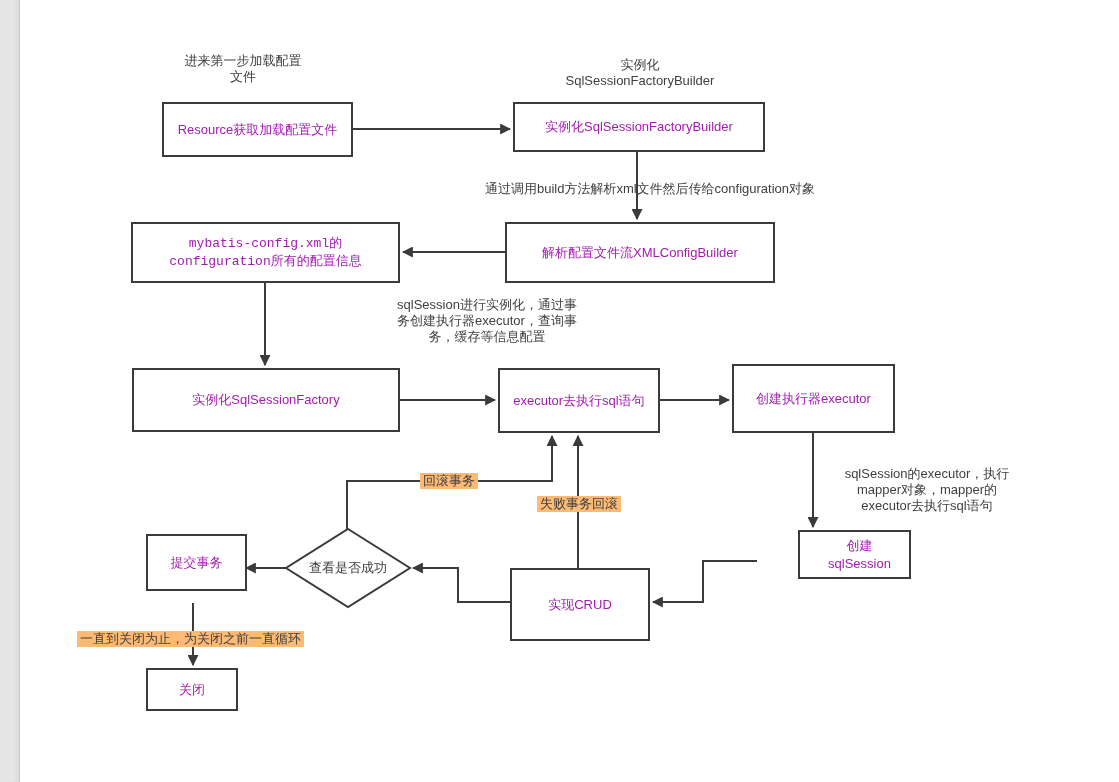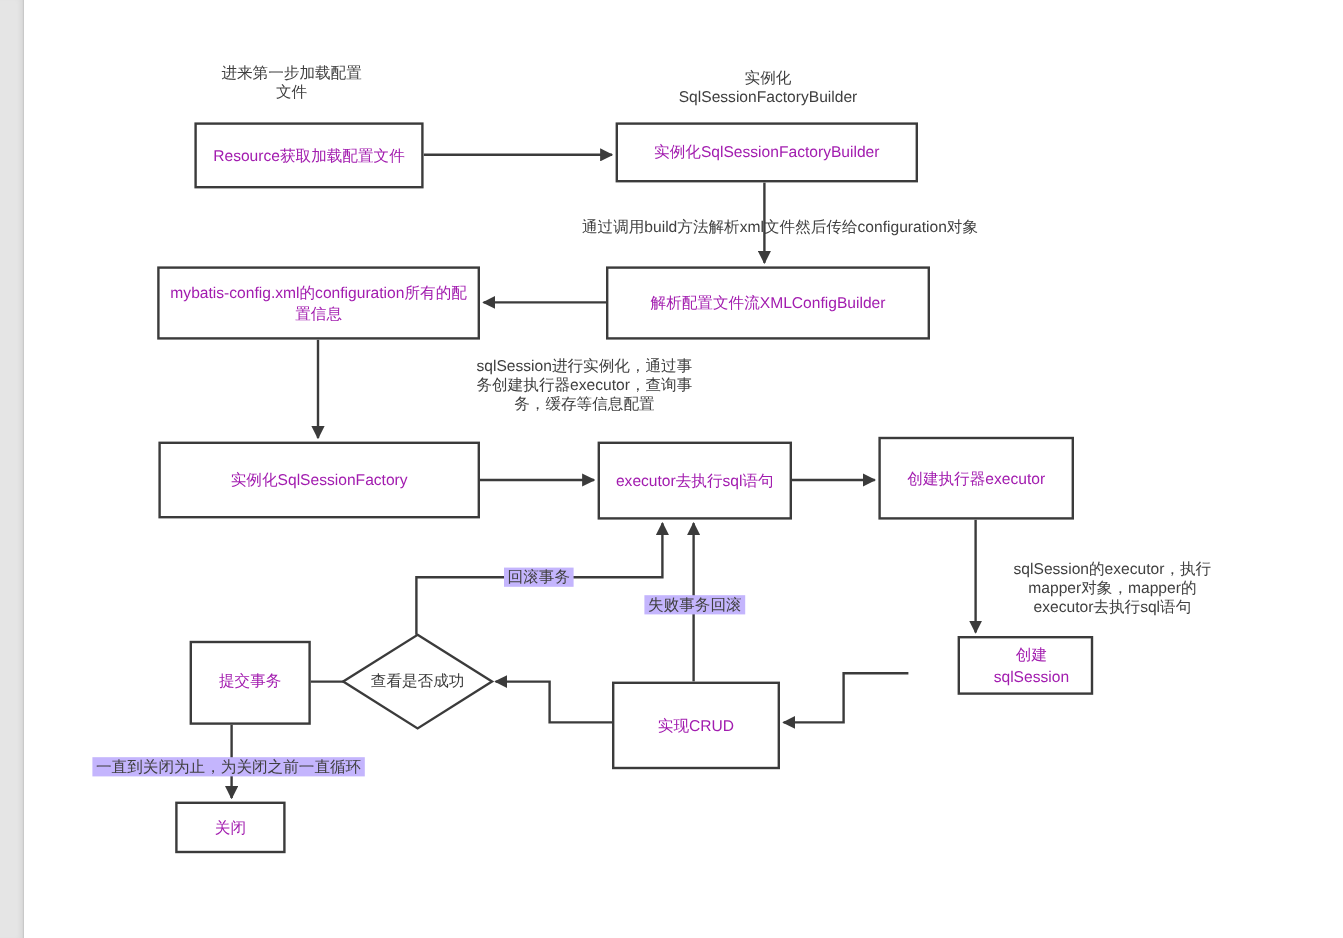--- a/index.html
+++ b/index.html
@@ -52,21 +52,21 @@
   }
   .note {
     position: absolute;
     color: #3f3f3f;
     font-size: 13px;
     line-height: 1.22;
     white-space: pre-line;
     text-align: center;
   }
   .note.on-line {
-    background: #c4b5fd;
+    background: #fdba74;
     padding: 0 3px;
     white-space: nowrap;
     text-align: right;
   }
 </style>
 </head>
 <body>
 
 <div id="canvas">
 
@@ -95,33 +95,33 @@
       <polygon points="348,529 410,568 348,607 286,568" fill="#ffffff"></polygon>
     </g>
   </svg>
 
   <div class="node" style="left:162px; top:102px; width:191px; height:55px;">Resource获取加载配置文件</div>
 
   <div class="node" style="left:513px; top:102px; width:252px; height:50px;">实例化SqlSessionFactoryBuilder</div>
 
   <div class="node" style="left:505px; top:222px; width:270px; height:61px;">解析配置文件流XMLConfigBuilder</div>
 
-  <div class="node" style="left:131px; top:222px; width:269px; height:61px;">mybatis-config.xml的configuration所有的配置信息</div>
+  <div class="node" style="left:131px; top:222px; width:269px; height:61px;font-family:Liberation Mono, monospace;">mybatis-config.xml的configuration所有的配置信息</div>
 
   <div class="node" style="left:132px; top:368px; width:268px; height:64px;">实例化SqlSessionFactory</div>
 
   <div class="node" style="left:498px; top:368px; width:162px; height:65px;">executor去执行sql语句</div>
 
   <div class="node" style="left:732px; top:364px; width:163px; height:69px;">创建执行器executor</div>
 
   <div class="node" style="left:798px; top:530px; width:113px; height:49px;padding-left:18px;">创建sqlSession</div>
 
   <div class="node" style="left:510px; top:568px; width:140px; height:73px;">实现CRUD</div>
 
-  <div class="node" style="left:158px; top:534px; width:101px; height:70px;font-family:Liberation Mono, monospace;">提交事务</div>
+  <div class="node" style="left:146px; top:534px; width:101px; height:57px;">提交事务</div>
 
   <div class="node" style="left:146px; top:668px; width:92px; height:43px;">关闭</div>
 
   <div class="diamond-label" style="left:286px; top:529px; width:124px; height:78px;">查看是否成功</div>
 
   <div class="note" style="left:158px; top:53px; width:170px;">进来第一步加载配置
 文件</div>
 
   <div class="note" style="left:530px; top:57px; width:220px;">实例化
 SqlSessionFactoryBuilder</div>

